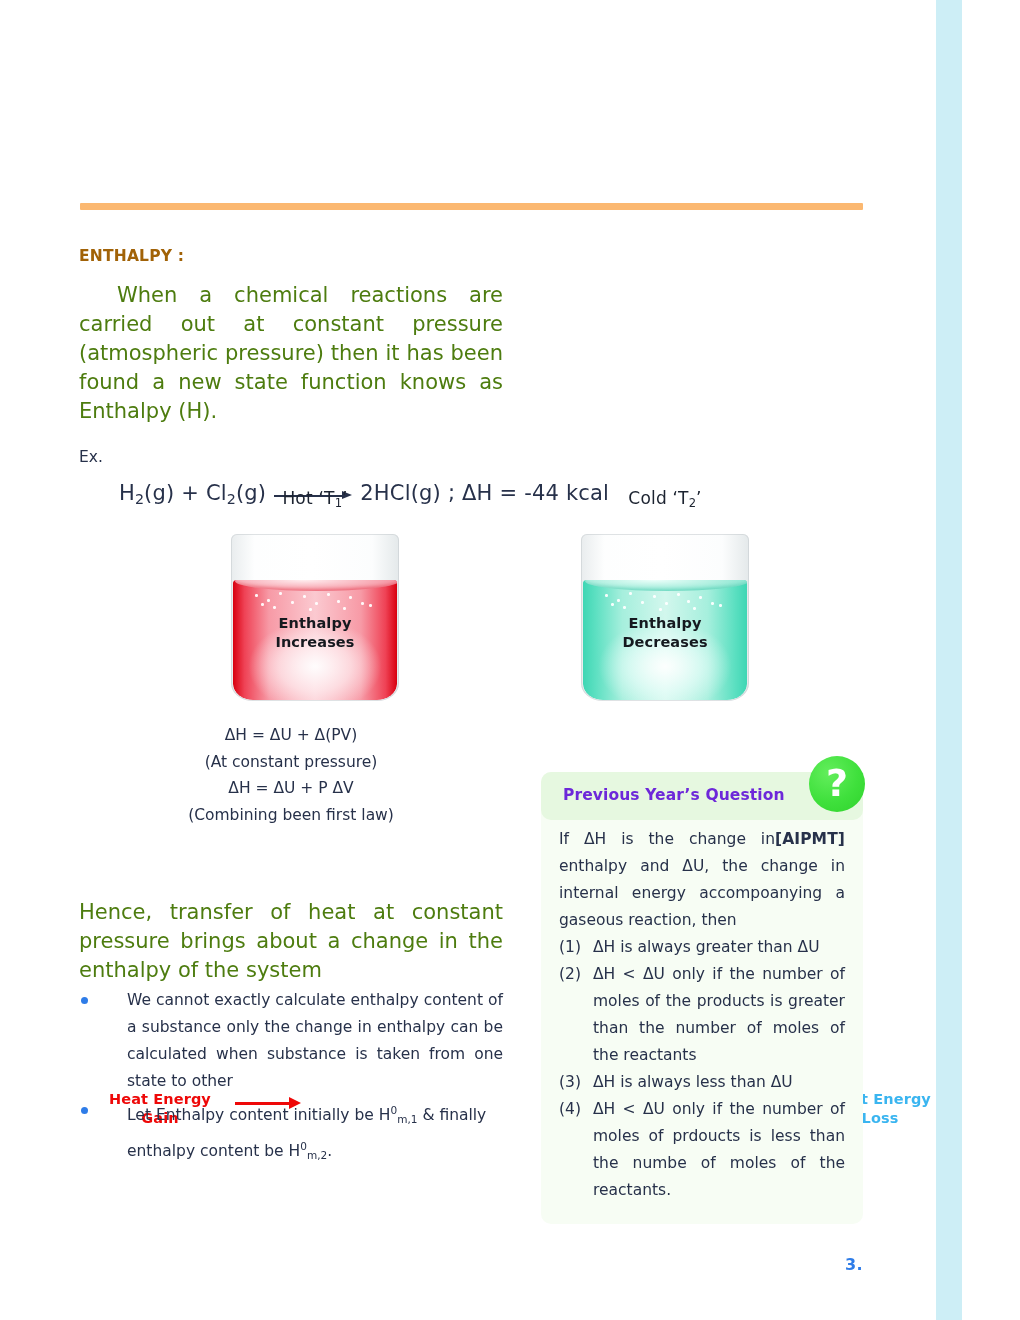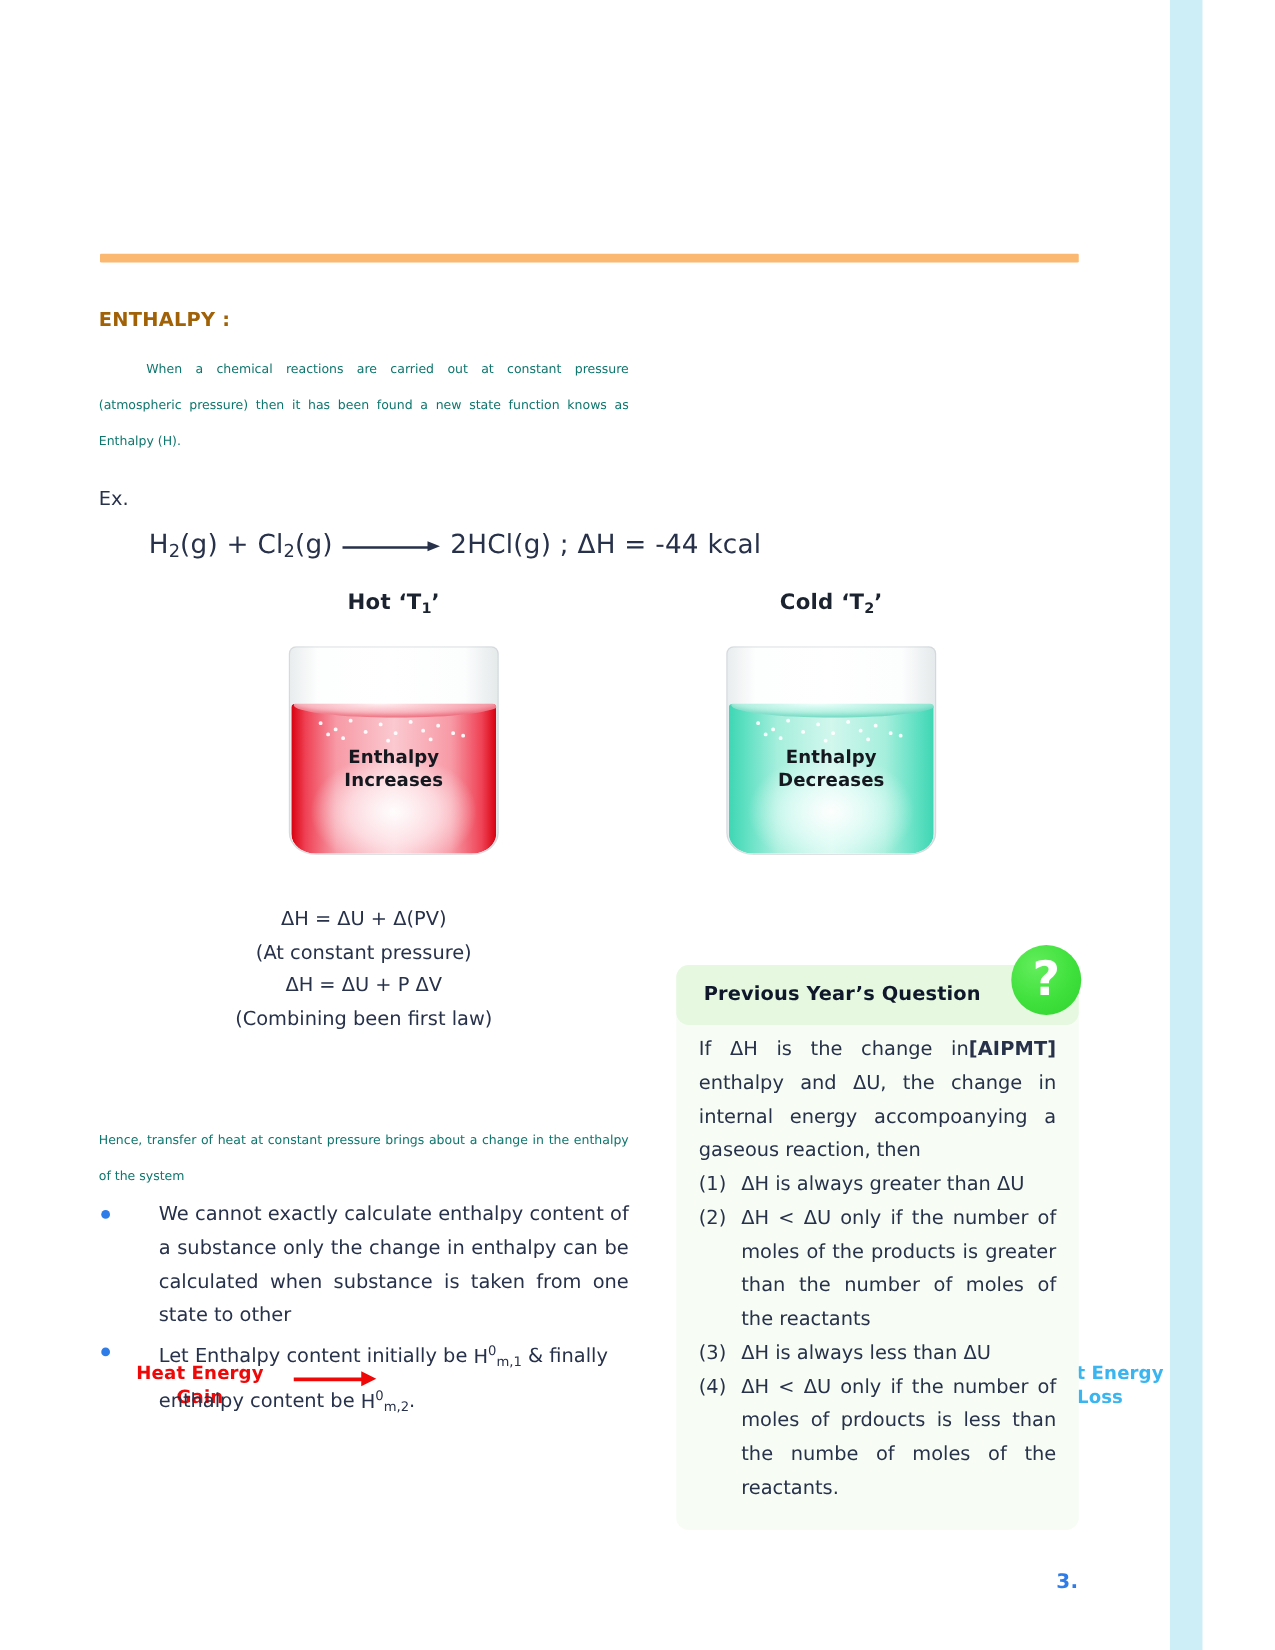--- a/index.html
+++ b/index.html
@@ -52,25 +52,25 @@
     width: 424px;
   }
   .section-title {
     font-size: 15.5px;
     font-weight: bold;
     color: #a16207;
     letter-spacing: .2px;
     margin: 0 0 16px 0;
   }
   .para {
-    font-size: 10px;
+    font-size: 21px;
     line-height: 29px;
     text-align: justify;
     margin: 0;
-    color: #0f766e;
+    color: #4d7c0f;
   }
   .para.indent::before {
     content: "";
     display: inline-block;
     width: 38px;
   }
   .ex-label {
     font-size: 15.5px;
     line-height: 29px;
     margin: 17px 0 0 0;
@@ -118,23 +118,23 @@
   .beaker-block {
     position: absolute;
     top: 0;
   }
   .beaker-block.hot  { left: 152px; }
   .beaker-block.cold { left: 465px; padding-left: 37px; }
 
   .beaker-caption {
     text-align: center;
     font-size: 17px;
-    font-weight: bold;
+    font-weight: normal;
     color: #1c2330;
-    margin: 0 0 16px 0;
+    margin: 16px 0 16px 0;
     letter-spacing: .2px;
   }
 
   .beaker {
     position: relative;
     width: 168px;
     height: 175px;
   }
   
   .glass {
@@ -308,21 +308,21 @@
     background: #e6f8e0;
     border-radius: 10px;
     box-sizing: border-box;
   }
   .pyq-head span {
     position: absolute;
     left: 22px;
     top: 14px;
     font-size: 15.5px;
     font-weight: bold;
-    color: #0f172a;
+    color: #6d28d9;
     letter-spacing: .1px;
   }
   .qmark {
     position: absolute;
     left: 268px;
     top: -16px;
     width: 56px;
     height: 56px;
     border-radius: 50%;
     background: radial-gradient(circle at 35% 30%, #63ee5c 0%, #3fe03c 55%, #2fd32c 100%);

